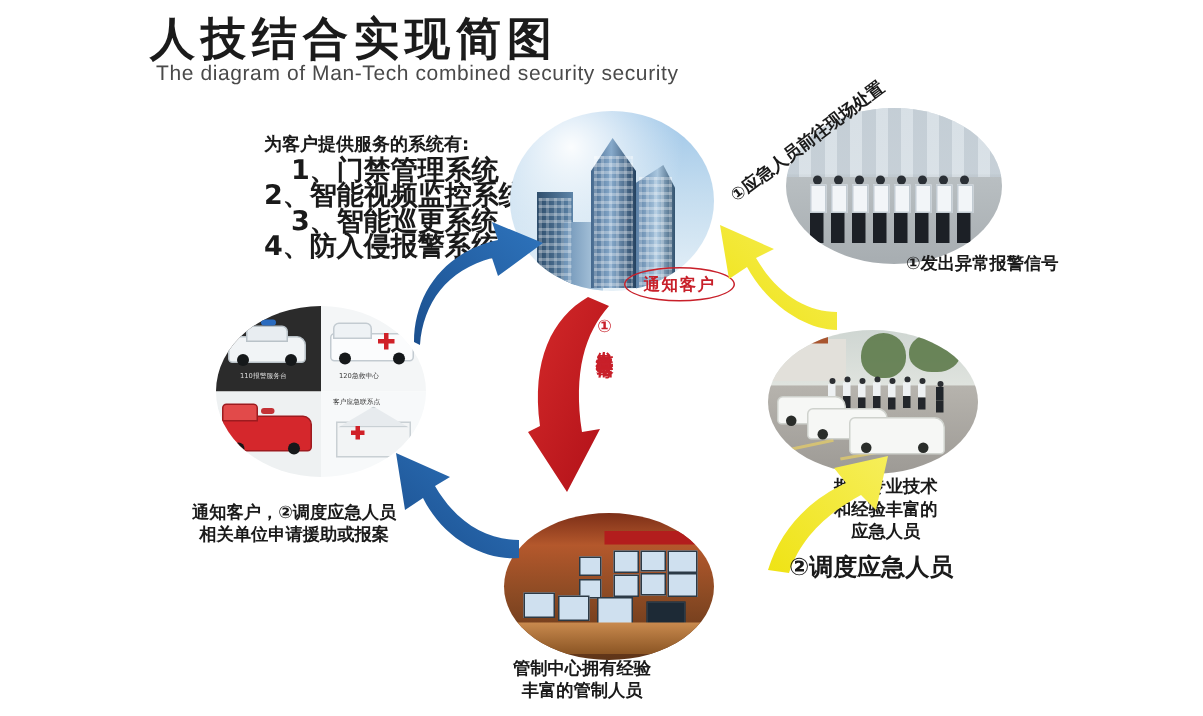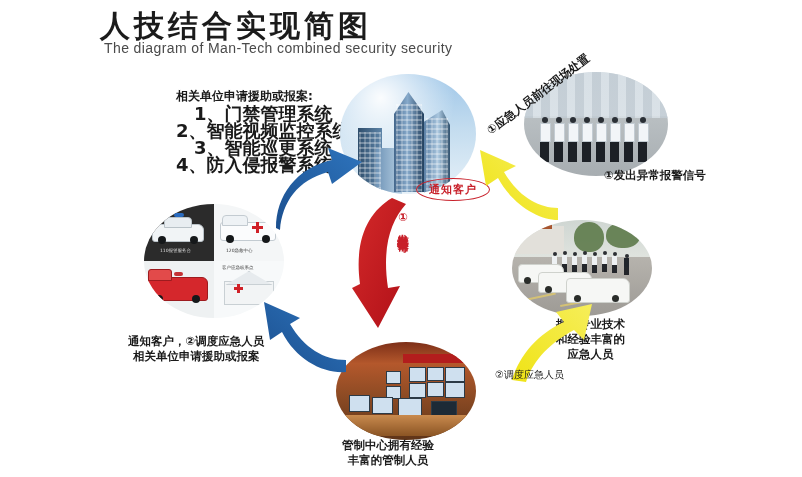--- a/index.html
+++ b/index.html
@@ -30,21 +30,21 @@
   .tx{position:absolute;color:#1a1a1a;font-family:"DejaVu Sans",sans-serif;white-space:pre;}
   .b{font-weight:bold;}
 
   .list-head{left:176px;top:88px;font-size:12px;font-weight:bold;}
   .list-items{left:176px;top:105px;font-size:18px;font-weight:bold;line-height:17px;}
 
   .cap-left{left:128px;top:334px;font-size:11.5px;font-weight:bold;line-height:15px;}
   .cap-bottom{left:342px;top:438px;font-size:11.5px;font-weight:bold;line-height:15px;}
   .cap-right-mid{left:556px;top:317px;font-size:11.5px;font-weight:bold;line-height:15px;}
   .cap-topright{left:604px;top:168px;font-size:11.5px;font-weight:bold;}
-  .lbl-step2{left:495px;top:368px;font-size:10px;font-weight:normal;}
+  .lbl-step2{left:526px;top:368px;font-size:16px;font-weight:bold;}
 
   
   .red-vert{
     position:absolute;left:396px;top:210px;
     font-size:11.5px;font-weight:bold;color:#c8202a;
     font-family:"DejaVu Sans",sans-serif;
     writing-mode:vertical-rl;text-orientation:upright;
     letter-spacing:1px;
     line-height:14px;
   }
@@ -141,21 +141,21 @@
   .arrow{position:absolute;}
 </style>
 </head>
 <body>
 
 <div id="stage">
 
   <div class="title-cn">人技结合实现简图</div>
   <div class="title-en">The diagram of Man-Tech combined security security</div>
 
-  <div class="tx b list-head">相关单位申请援助或报案:</div>
+  <div class="tx b list-head">为客户提供服务的系统有:</div>
   <div class="tx list-items">1、门禁管理系统
 2、智能视频监控系统
 3、智能巡更系统
 4、防入侵报警系统等</div>
 
   <div class="photo oval" id="ph-sky">
     <div class="t3 tower"></div>
     <div class="t4 tower"></div>
     <div class="t2 tower"></div>
     <div class="t1 tower"></div>

